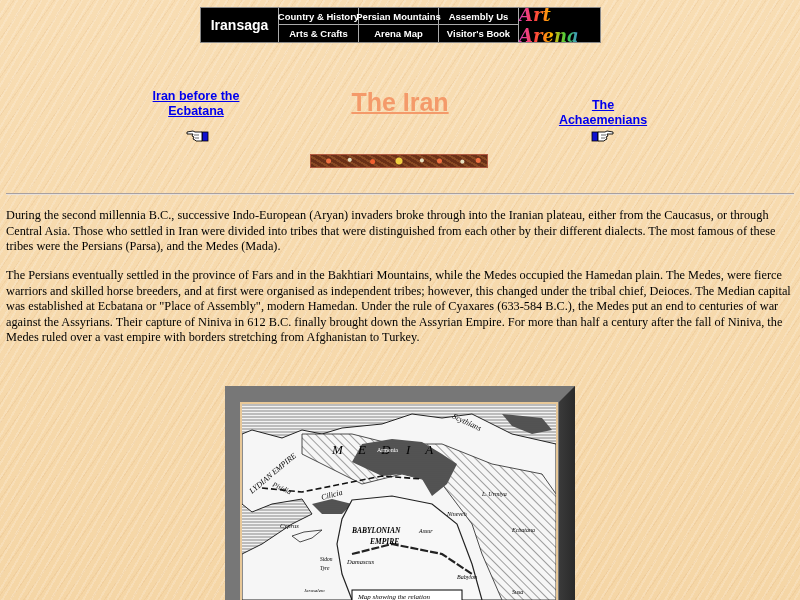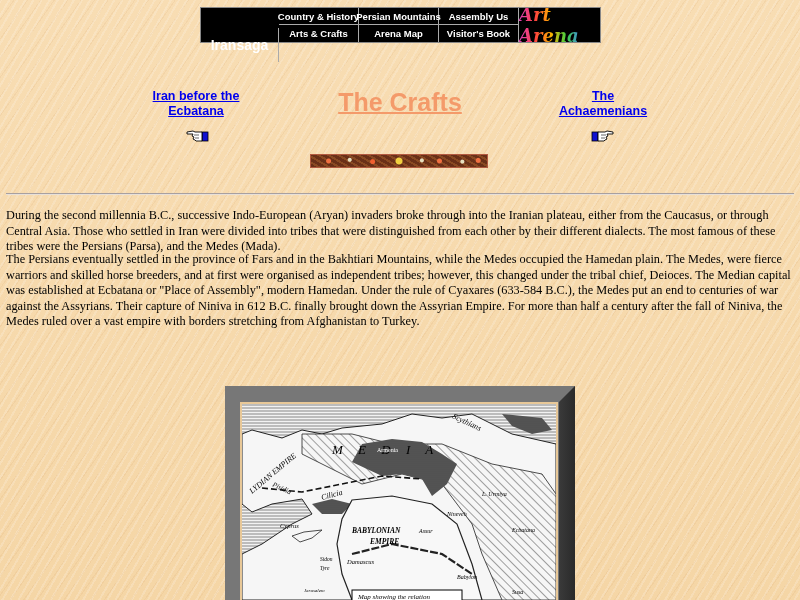--- a/index.html
+++ b/index.html
@@ -15,21 +15,21 @@
     position:relative;
   }
   
   .navbar {
     position:absolute; left:200px; top:7px; width:399px; height:34px;
     display:flex; background:#000; border:1px solid #888;
   }
   .brand {
     width:78px; height:34px; display:flex; align-items:center; justify-content:center;
     color:#fff; font-family:"Liberation Sans", sans-serif; font-weight:bold; font-size:14px;
-    border-right:1px solid #aaa; box-sizing:border-box; cursor:pointer;margin-top:20px;
+    border-right:1px solid #aaa; box-sizing:border-box; cursor:pointer;
   }
   .navgrid {
     display:grid; grid-template-columns:80px 80px 80px; grid-template-rows:17px 17px;
   }
   .navcell {
     color:#fff; font-family:"Liberation Sans", sans-serif; font-weight:bold; font-size:9.5px;
     display:flex; align-items:center; justify-content:center; white-space:nowrap;
     border-right:1px solid #aaa; border-bottom:1px solid #aaa; box-sizing:border-box; cursor:pointer;
   }
   .navcell.bottom { border-bottom:none; }
@@ -42,21 +42,21 @@
   }
   .artarena-wrap { background:#000; width:79px; height:34px; display:flex; align-items:center; justify-content:center; }
 
   
   .prev-link, .next-link {
     position:absolute; color:#0000ee; text-decoration:underline;
     font-family:"Liberation Sans", sans-serif; font-weight:bold; font-size:12.5px;
     text-align:center; line-height:15px; cursor:pointer;
   }
   .prev-link { left:146px; top:89px; width:100px; }
-  .next-link { left:553px; top:89px; width:100px; }
+  .next-link { left:553px; top:98px; width:100px; }
   .title {
     position:absolute; left:300px; top:88px; width:200px; text-align:center;
     font-family:"Liberation Sans", sans-serif; font-weight:bold; font-size:25px;
     color:#f49a6a; text-decoration:underline; text-decoration-thickness:2px;
   }
   .hand {
     position:absolute; top:129px; width:24px; height:14px; cursor:pointer;
   }
   .hand-left { left:186px; }
   .hand-right { left:590px; }
@@ -79,21 +79,21 @@
 
   .divider {
     position:absolute; left:6px; top:193px; width:788px; height:0;
     border:0; border-top:1px solid #a8a0a0; border-bottom:1px solid #e8e0d8; margin:0;
   }
 
   .para {
     position:absolute; left:6px; width:788px; font-size:12.3px; line-height:15.5px; margin:0;
   }
   .p1 { top:208px; }
-  .p2 { top:252px; }
+  .p2 { top:268px; }
 
   
   .map-frame {
     position:absolute; left:225px; top:386px; width:350px; height:214px;
     background:#777; box-sizing:border-box;
   }
   .map-frame .bevel-right {
     position:absolute; right:0; top:0; width:16px; height:100%;
     background:linear-gradient(90deg,#3a3a3a,#2a2a2a);
     clip-path:polygon(0 16px, 100% 0, 100% 100%, 0 100%);
@@ -117,21 +117,21 @@
     <div class="navcell bottom">Arts &amp; Crafts</div>
     <div class="navcell bottom">Arena Map</div>
     <div class="navcell bottom">Visitor's Book</div>
   </div>
   <div class="artarena-wrap">
     <span class="artarena">Art Arena</span>
   </div>
 </div>
 
 <div class="prev-link">Iran before the Ecbatana</div>
-<div class="title">The Crafts</div>
+<div class="title">The Iran</div>
 <div class="next-link">The Achaemenians</div>
 
 <div class="hand hand-left">
   <svg width="24" height="14" viewBox="0 0 24 14">
     <rect x="16" y="3" width="6" height="9" fill="#1010d0" stroke="#000" stroke-width="0.8"></rect>
     <path d="M16 3 L9 3 L7 2 L1 3 L1 5 L7 5 L6 7 L8 8 L7 10 L9 11 L10 12 L16 12 Z" fill="#fff" stroke="#000" stroke-width="0.9"></path>
     <path d="M8 6 L13 6 M9 9 L13 9" stroke="#000" stroke-width="0.6"></path>
   </svg>
 </div>
 <div class="hand hand-right">

